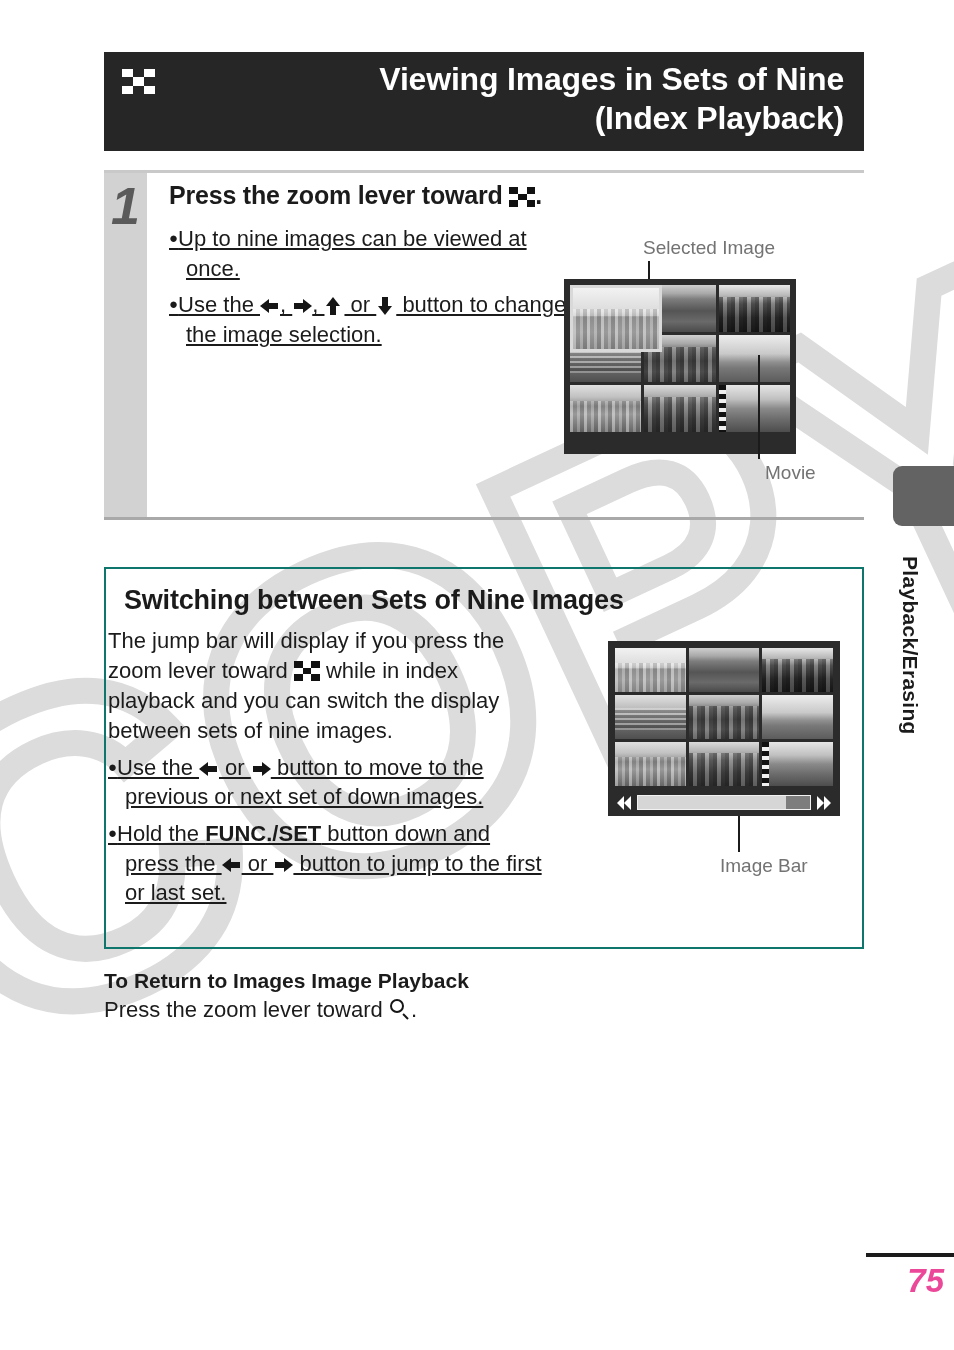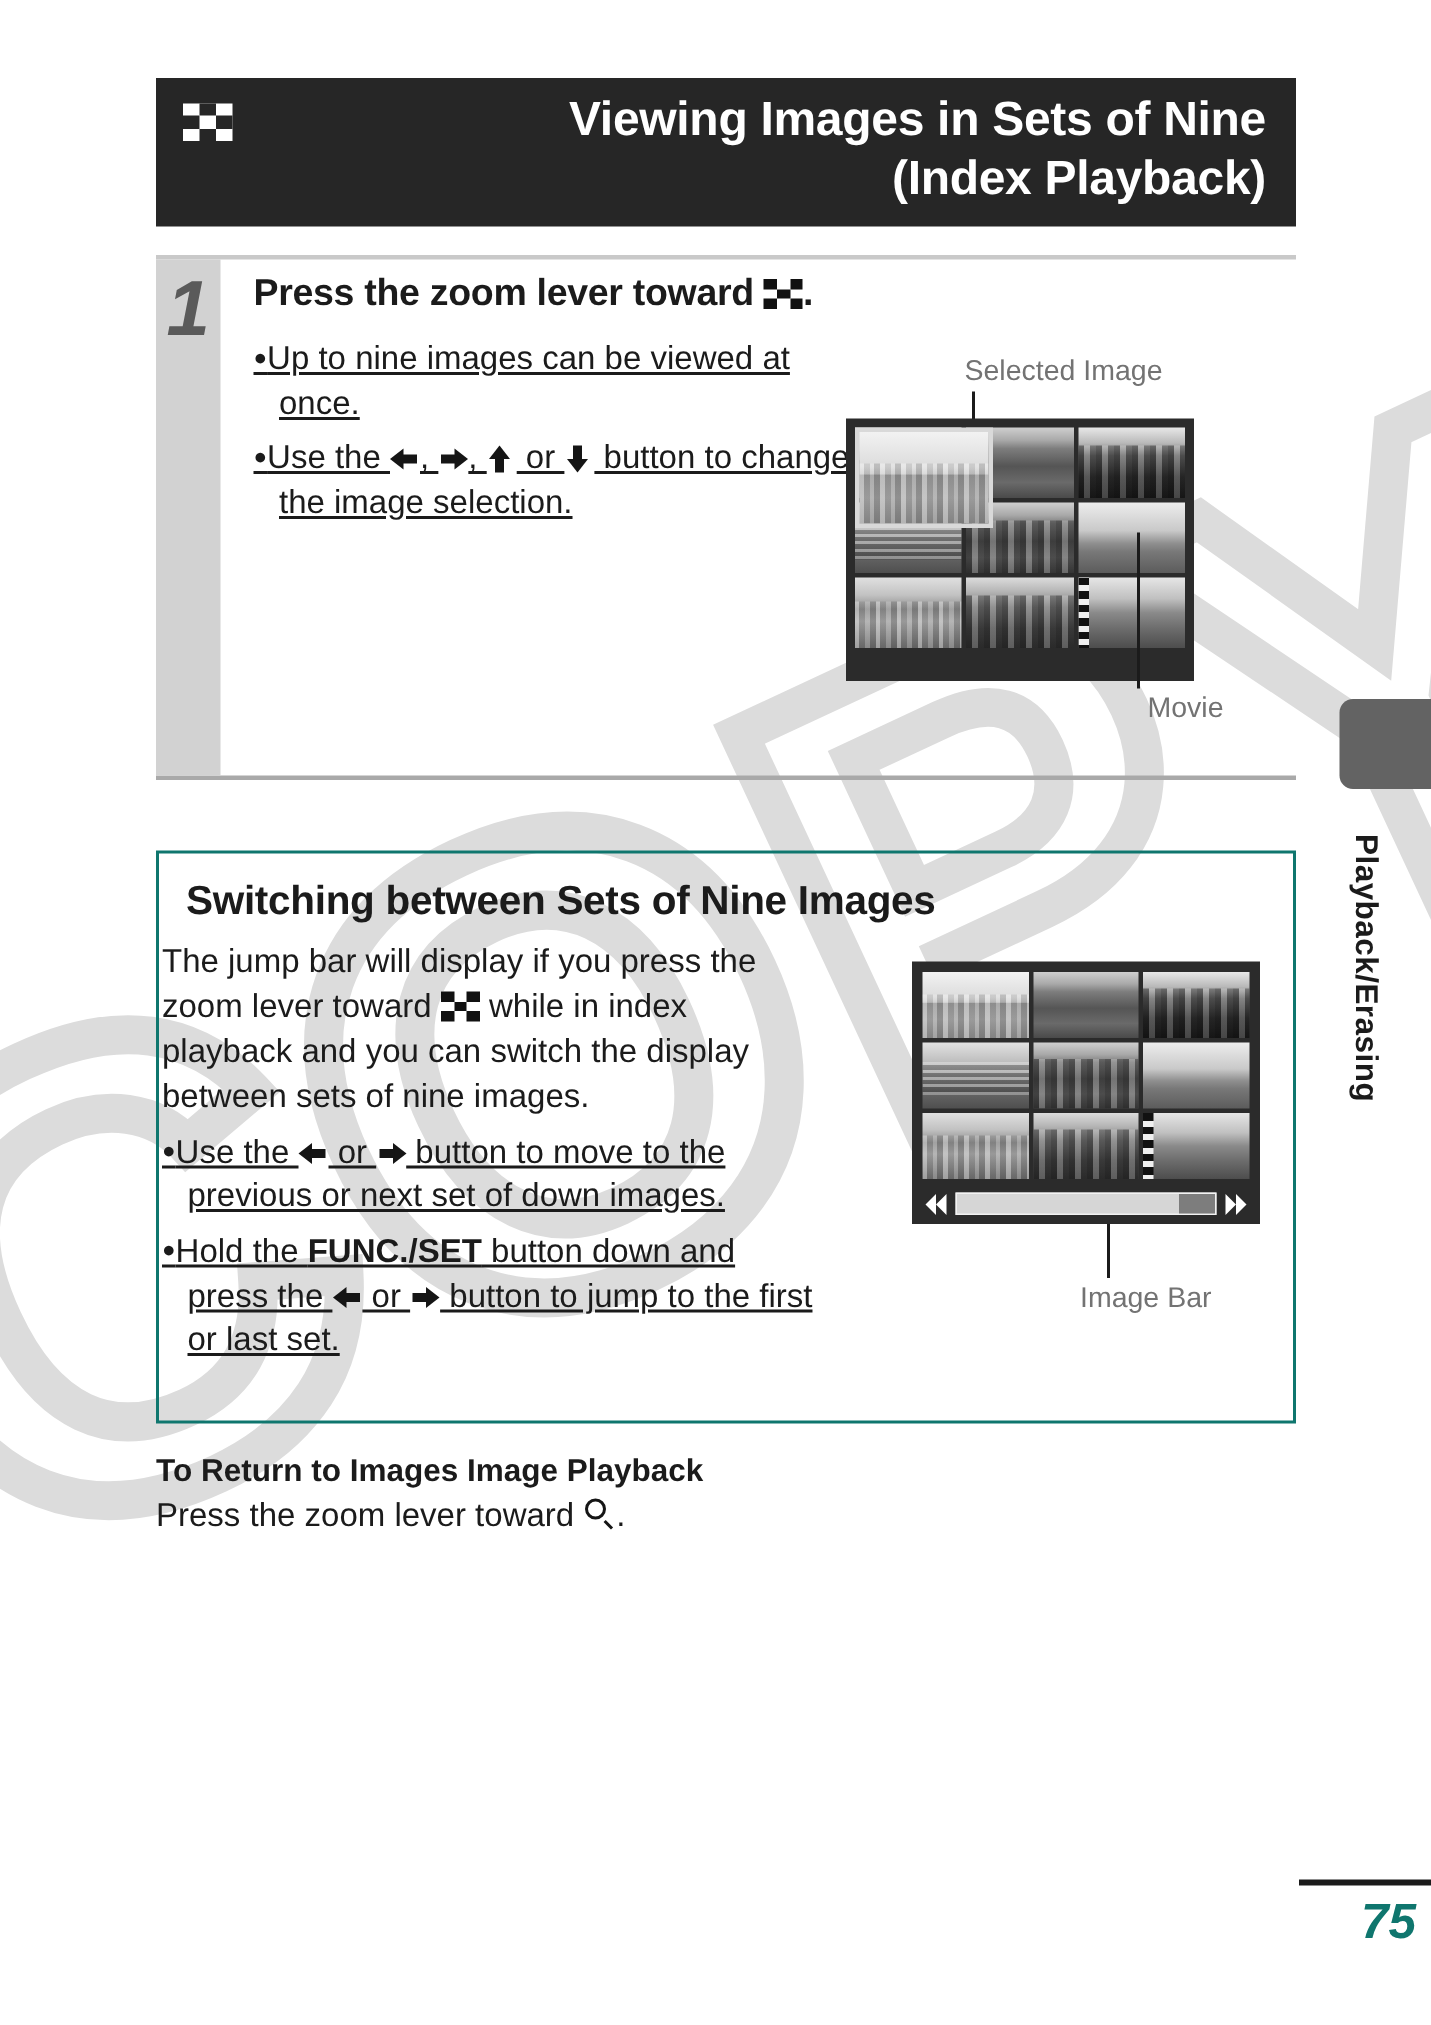--- a/index.html
+++ b/index.html
@@ -438,21 +438,21 @@
   }
   #page-number {
     position: absolute;
     left: 866px;
     top: 1262px;
     width: 78px;
     text-align: right;
     font-size: 33px;
     font-weight: bold;
     font-style: italic;
-    color: #0f766e;
+    color: #ec4899;
   }
 </style>
 </head>
 <body>
 
 <div id="watermark">COPY</div>
 
 <div class="page-layer">
 
   <div id="header-bar">

